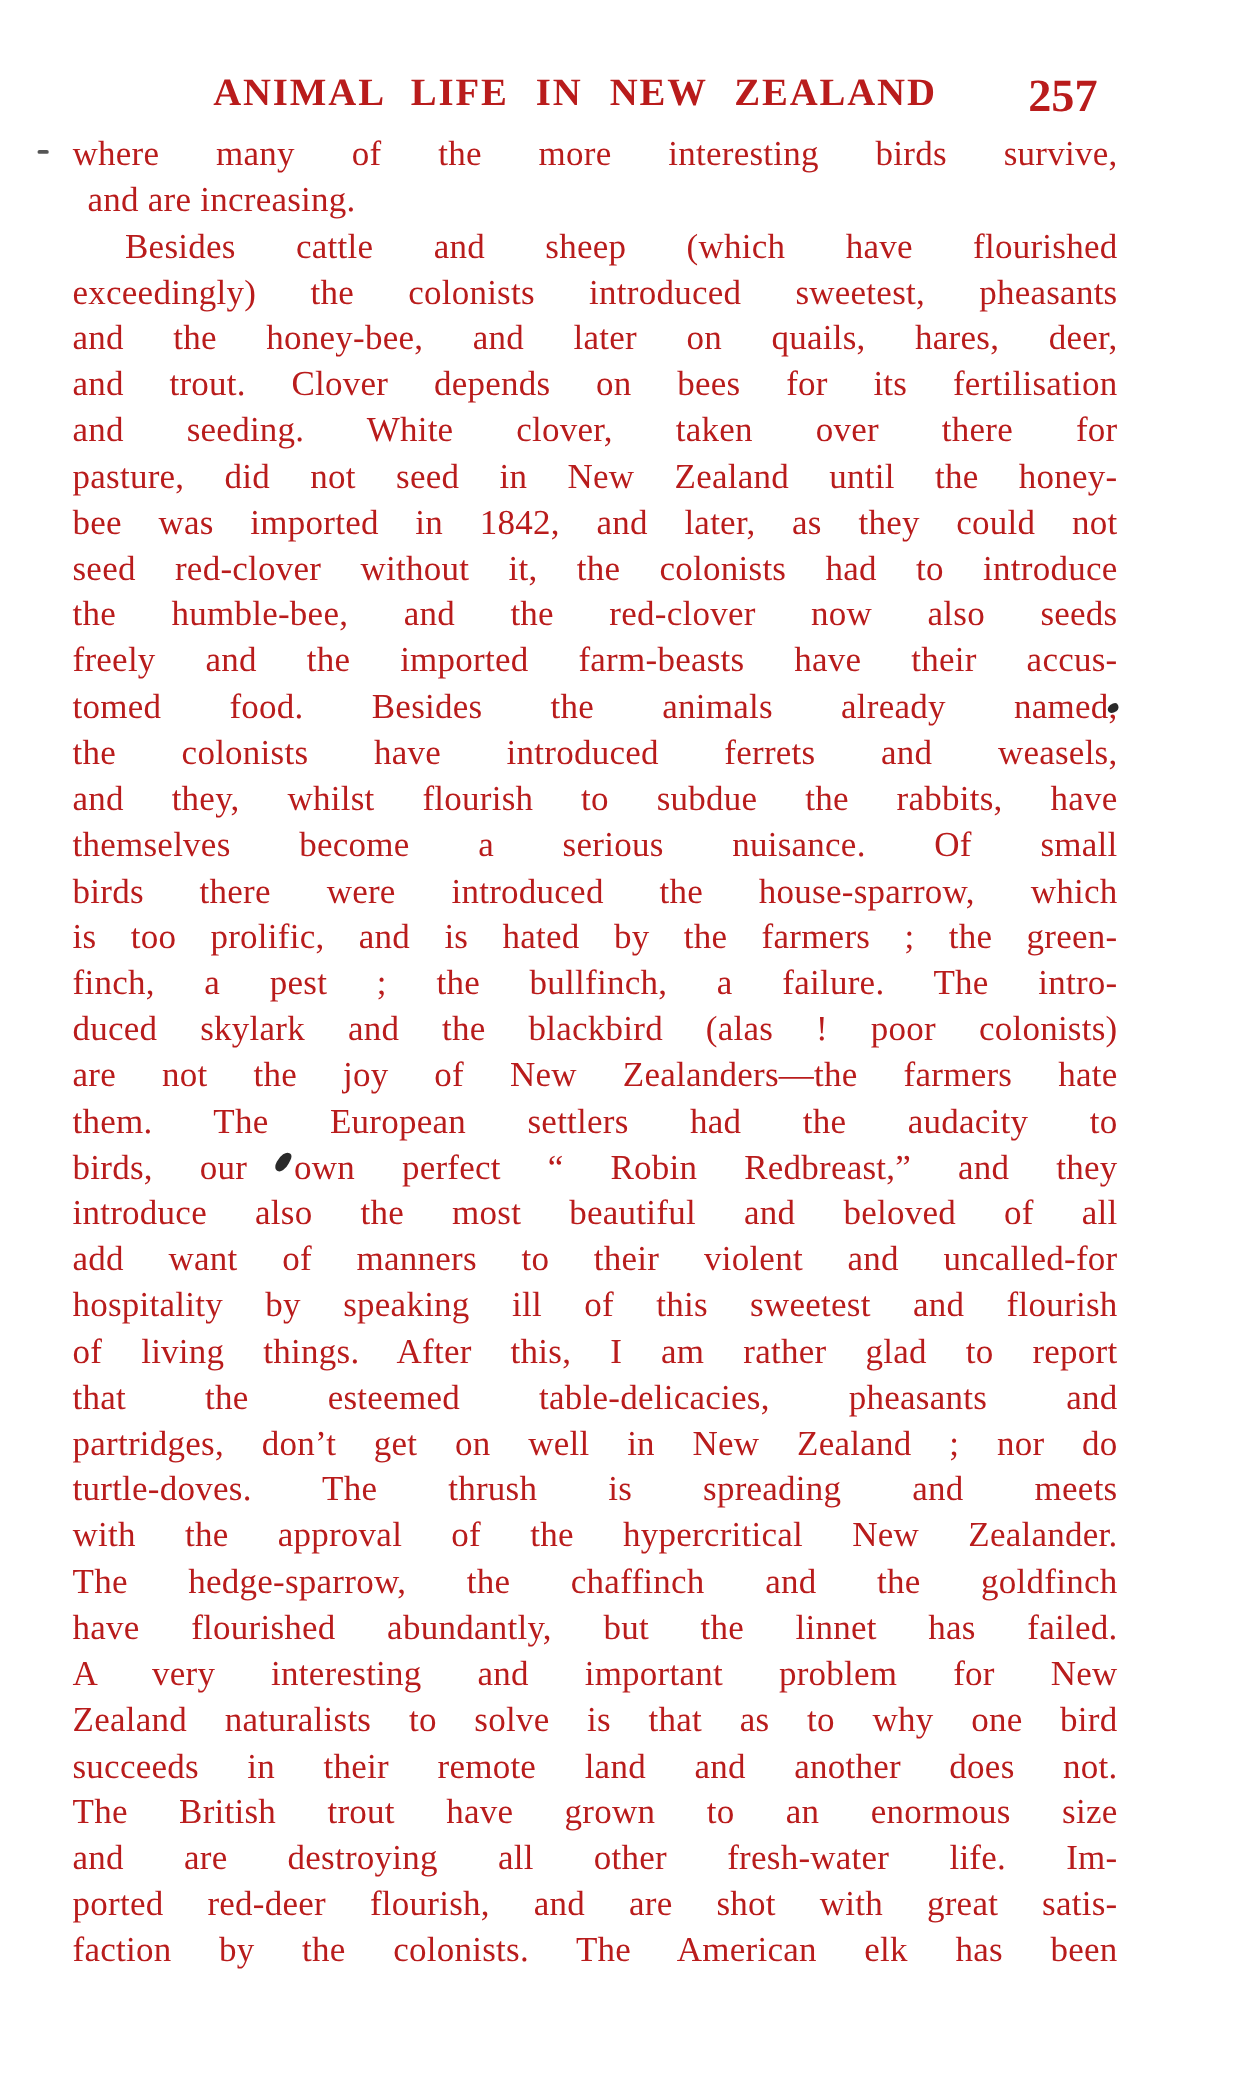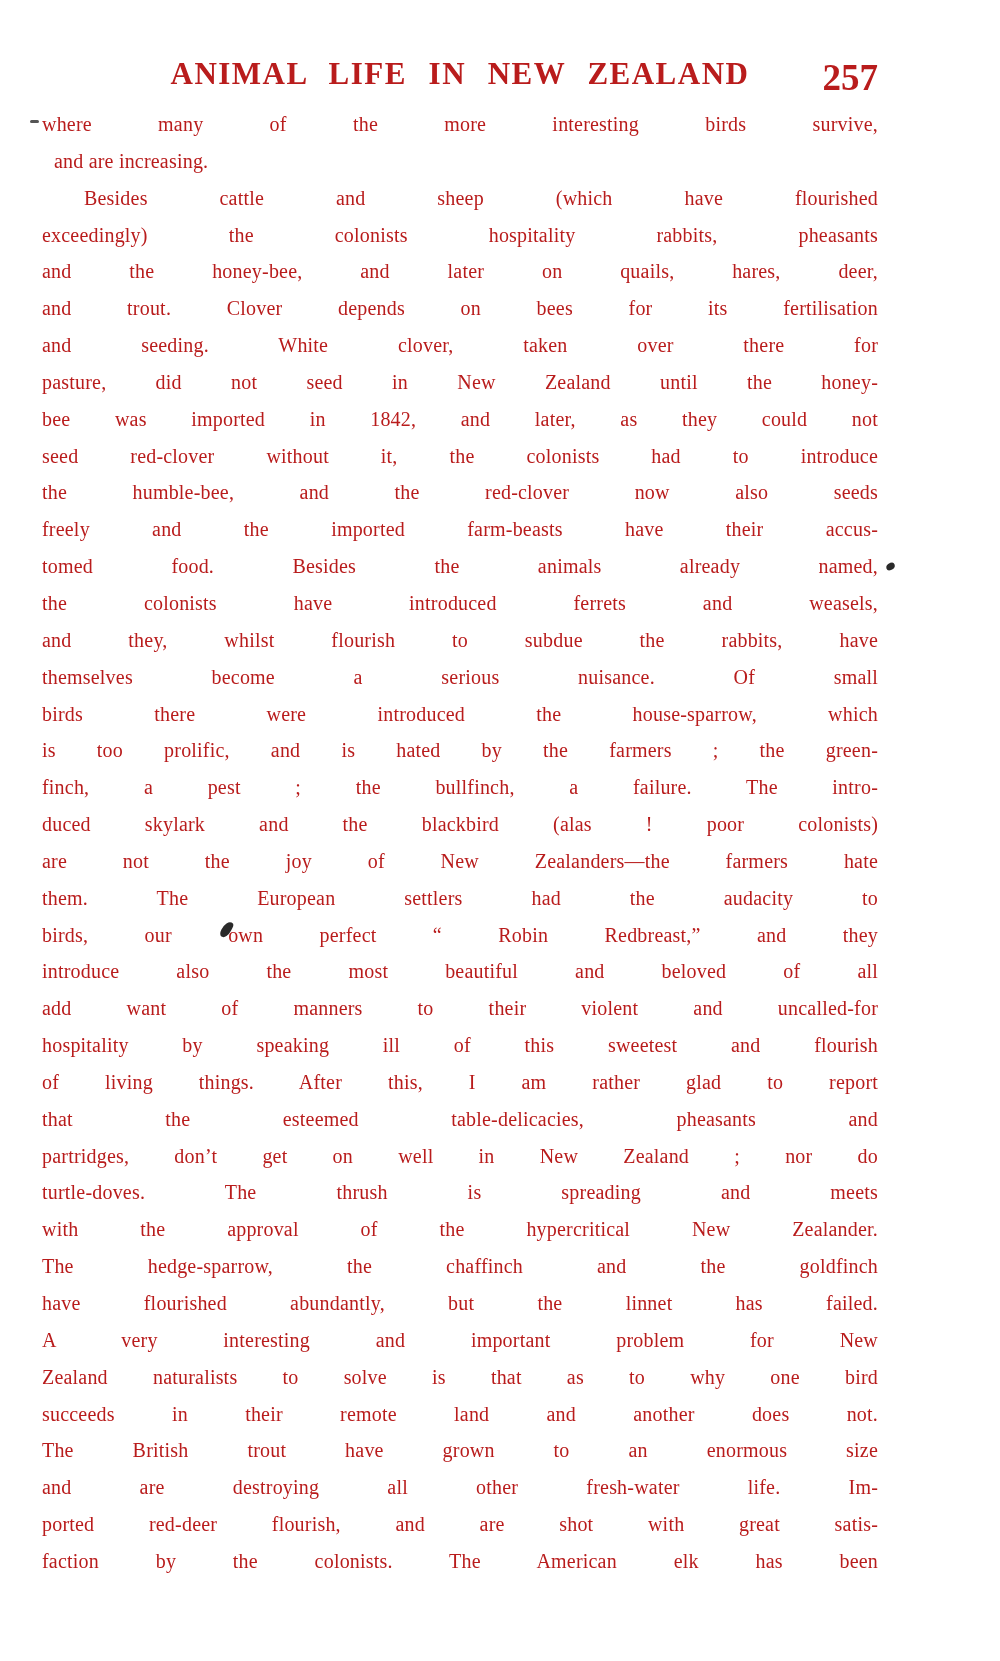--- a/index.html
+++ b/index.html
@@ -29,24 +29,24 @@
   }
   .page-number {
     position: absolute;
     right: 0;
     top: 0;
     font-size: 37px;
     font-weight: 700;
   }
   .body-text {
     position: absolute;
-    left: 42px;
+    left: 58px;
     top: 106px;
     width: 836px;
-    font-size: 20px;
+    font-size: 28px;
     line-height: 36.85px;
     letter-spacing: 0.2px;
   }
   .line {
     height: 36.85px;
     overflow: hidden;
     text-align: justify;
     text-align-last: justify;
     white-space: normal;
   }
@@ -67,21 +67,21 @@
 
   <div class="header">
     <span class="header-title">ANIMAL LIFE IN NEW ZEALAND</span>
     <span class="page-number">257</span>
   </div>
 
   <div class="body-text" id="body-text">
       <div class="line">where many of the more interesting birds survive,</div>
       <div class="line no-justify">and are increasing.</div>
       <div class="line indent">Besides cattle and sheep (which have flourished</div>
-      <div class="line">exceedingly) the colonists hospitality rabbits, pheasants</div>
+      <div class="line">exceedingly) the colonists introduced sweetest, pheasants</div>
       <div class="line">and the honey-bee, and later on quails, hares, deer,</div>
       <div class="line">and trout. Clover depends on bees for its fertilisation</div>
       <div class="line">and seeding. White clover, taken over there for</div>
       <div class="line">pasture, did not seed in New Zealand until the honey-</div>
       <div class="line">bee was imported in 1842, and later, as they could not</div>
       <div class="line">seed red-clover without it, the colonists had to introduce</div>
       <div class="line">the humble-bee, and the red-clover now also seeds</div>
       <div class="line">freely and the imported farm-beasts have their accus-</div>
       <div class="line">tomed food. Besides the animals already named,</div>
       <div class="line">the colonists have introduced ferrets and weasels,</div>

